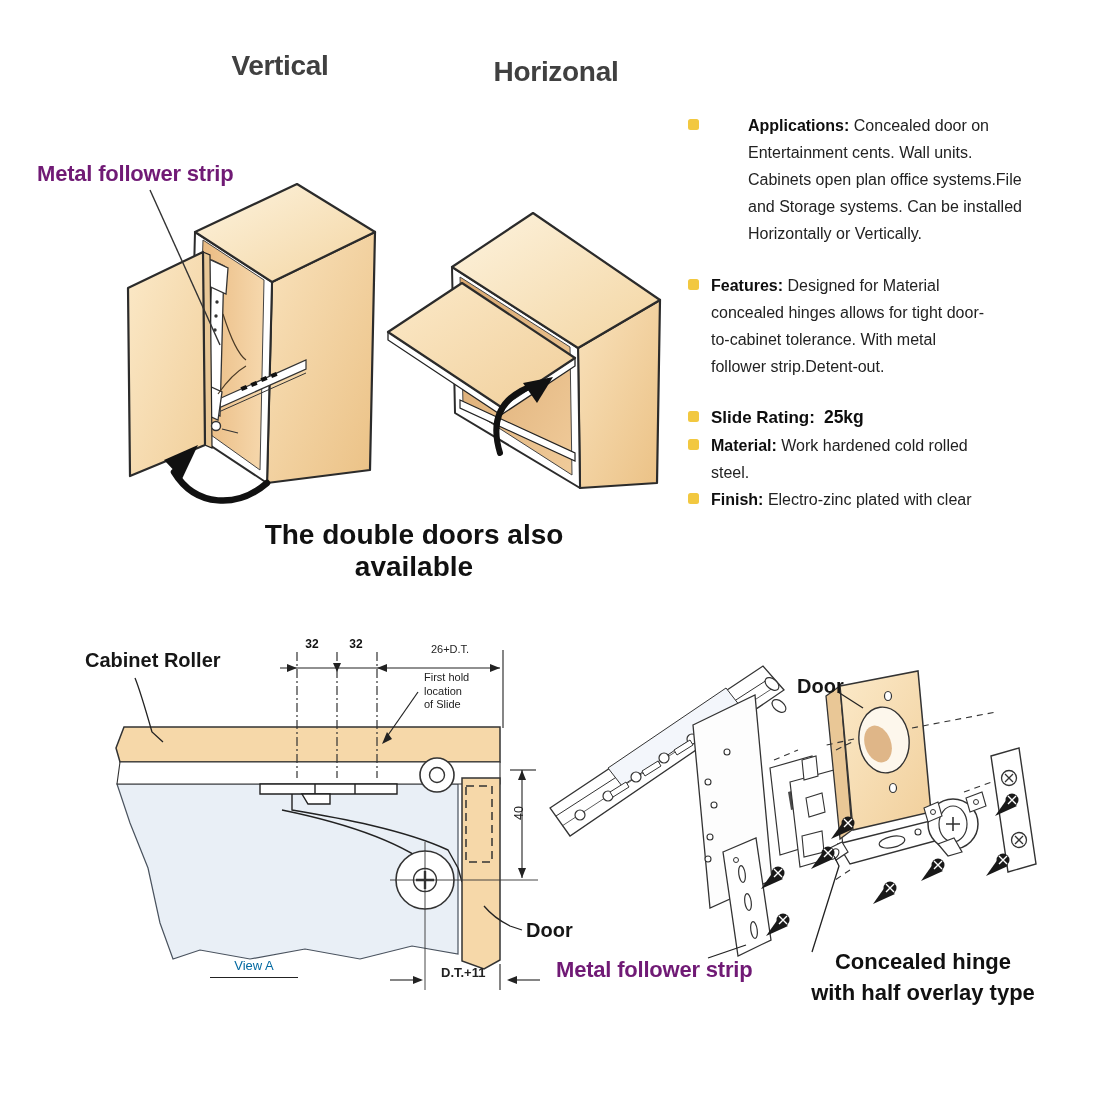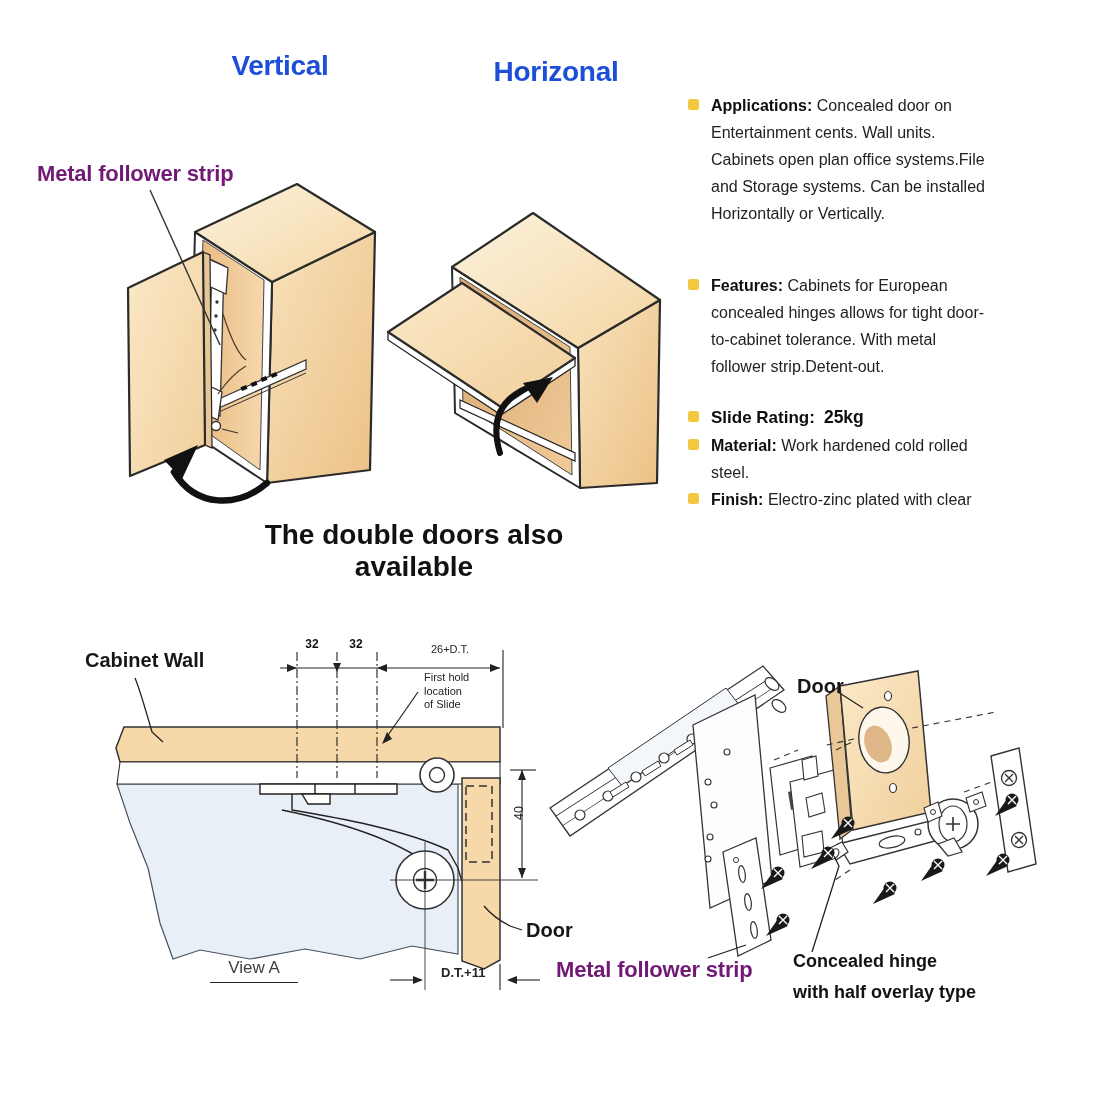--- a/index.html
+++ b/index.html
@@ -3,39 +3,39 @@
 <meta charset="utf-8">
 <style>
   :root{
     --bullet:#F2C840; --wood-light:#FCEDD2; --wood-mid:#F6D8A9; --wood-dark:#ECC28C;
     --panel-blue:#E9EFF6; --line:#2B2B2B; --label-brown:#40301F;
   }
   html,body{margin:0;padding:0;background:#fff;}
   .page{position:relative;width:1117px;height:1117px;background:#fff;overflow:hidden;
         font-family:"Liberation Sans", sans-serif;color:#1b1b1b;}
   .abs{position:absolute;}
-  .ttl{font-size:28px;font-weight:bold;color:#1d4ed8;text-align:center;letter-spacing:-0.3px;}
+  .ttl{font-size:28px;font-weight:bold;color:#404040;text-align:center;letter-spacing:-0.3px;}
   .lbl-bold{font-size:20px;font-weight:bold;color:#161616;white-space:nowrap;}
   .lbl-bold-lg{font-size:22px;font-weight:bold;color:#701a75;white-space:nowrap;letter-spacing:-0.2px;}
   .small-brown{font-size:14.5px;font-weight:600;color:var(--label-brown);text-align:center;line-height:19px;}
   .caption{font-size:28px;font-weight:600;color:#111;text-align:center;}
   .specs{width:310px;}
   .spec-item{position:absolute;left:0;display:flex;}
   .spec-bullet{width:11px;height:11px;border-radius:2.5px;background:var(--bullet);
                flex:0 0 11px;margin-top:7px;}
   .spec-text{margin-left:12px;font-size:16px;line-height:27px;color:#222;}
   .spec-text .ln{white-space:nowrap;}
   .spec-text b{color:#0e0e0e;}
   .lr-value{font-size:17.5px;margin-left:9px;}
   .dim{font-size:11px;color:#222;white-space:nowrap;line-height:13.5px;}
   .dim-bold{font-size:12px;font-weight:bold;color:#111;text-align:center;}
   .dim-40{font-size:12.5px;color:#222;transform:rotate(-90deg);transform-origin:center;}
-  .view-a{font-size:17px;color:#404040;text-align:center;border-bottom:1.6px solid #222;
+  .view-a{font-size:13px;color:#0369a1;text-align:center;border-bottom:1.6px solid #222;
           padding-bottom:4px;}
-  .hinge-label{font-size:18px;font-weight:bold;color:#111;line-height:31px;white-space:nowrap;}
+  .hinge-label{font-size:22px;font-weight:bold;color:#111;text-align:center;line-height:31px;white-space:nowrap;}
   svg{position:absolute;overflow:visible;}
   .outline{stroke:var(--line);stroke-linejoin:round;}
 </style>
 </head>
 <body>
 
 <div class="page">
 
   <div class="abs ttl" style="left:185px;top:50px;width:190px;">Vertical</div>
   <div class="abs ttl" style="left:456px;top:56px;width:200px;">Horizonal</div>
@@ -127,34 +127,34 @@
     <polygon class="outline" points="67,72 148,18 275,105 193,153" fill="url(#gTop)" stroke-width="2.2"></polygon>
 
     <polygon points="3,137 116,212 190,163 190,171 116,220 3,145" fill="#fff" stroke="#222" stroke-width="1.3"></polygon>
     <polygon class="outline" points="3,137 77,88 190,163 116,212" fill="url(#gDoor)" stroke-width="2.2"></polygon>
 
     <path d="M115,258 C104,222 118,200 152,189" stroke="#111" stroke-width="6" fill="none" stroke-linecap="round"></path>
     <polygon points="168,182 138,188 152,208" fill="#111"></polygon>
   </svg>
 
   <div class="abs specs" style="left:688px;top:0;height:600px;">
-    <div class="spec-item" style="top:92px;">
+    <div class="spec-item" style="top:112px;gap:37px;">
       <span class="spec-bullet"></span>
       <div class="spec-text">
         <div class="ln"><b>Applications:</b> <span>Concealed door on</span></div>
         <div class="ln">Entertainment cents. Wall units.</div>
         <div class="ln">Cabinets open plan office systems.File</div>
         <div class="ln">and Storage systems. Can be installed</div>
         <div class="ln">Horizontally or Vertically.</div>
       </div>
     </div>
     <div class="spec-item" style="top:272px;">
       <span class="spec-bullet"></span>
       <div class="spec-text">
-        <div class="ln"><b>Features:</b> <span>Cabinets for European</span></div>
+        <div class="ln"><b>Features:</b> <span>Designed for Material</span></div>
         <div class="ln">concealed hinges allows for tight door-</div>
         <div class="ln">to-cabinet tolerance. With metal</div>
         <div class="ln">follower strip.Detent-out.</div>
       </div>
     </div>
     <div class="spec-item" style="top:404px;">
       <span class="spec-bullet"></span>
       <div class="spec-text">
         <div class="ln"><b style="font-size:17px;">Slide Rating:</b><b class="lr-value">25kg</b></div>
       </div>
@@ -235,21 +235,21 @@
       <line x1="449" y1="352" x2="480" y2="352"></line>
       <line x1="440" y1="336" x2="440" y2="362"></line>
     </g>
     <polygon points="363,352 353,348 353,356" fill="#222"></polygon>
     <polygon points="447,352 457,348 457,356" fill="#222"></polygon>
 
     <path d="M75,50 Q80,62 92,104 L103,114" stroke="#222" stroke-width="1.3" fill="none"></path>
     <path d="M424,278 Q434,290 450,298 L462,302" stroke="#222" stroke-width="1.3" fill="none"></path>
   </svg>
 
-  <div class="abs lbl-bold" style="left:85px;top:649px;">Cabinet Wall</div>
+  <div class="abs lbl-bold" style="left:85px;top:649px;">Cabinet Roller</div>
   <div class="abs dim-bold" style="left:292px;top:637px;width:40px;">32</div>
   <div class="abs dim-bold" style="left:336px;top:637px;width:40px;">32</div>
   <div class="abs dim" style="left:410px;top:643px;width:80px;text-align:center;">26+D.T.</div>
   <div class="abs dim" style="left:424px;top:671px;">
     <div>First hold</div>
     <div>location</div>
     <div>of Slide</div>
   </div>
   <div class="abs dim-40" style="left:504px;top:806px;width:30px;text-align:center;">40</div>
   <div class="abs lbl-bold" style="left:526px;top:919px;">Door</div>

